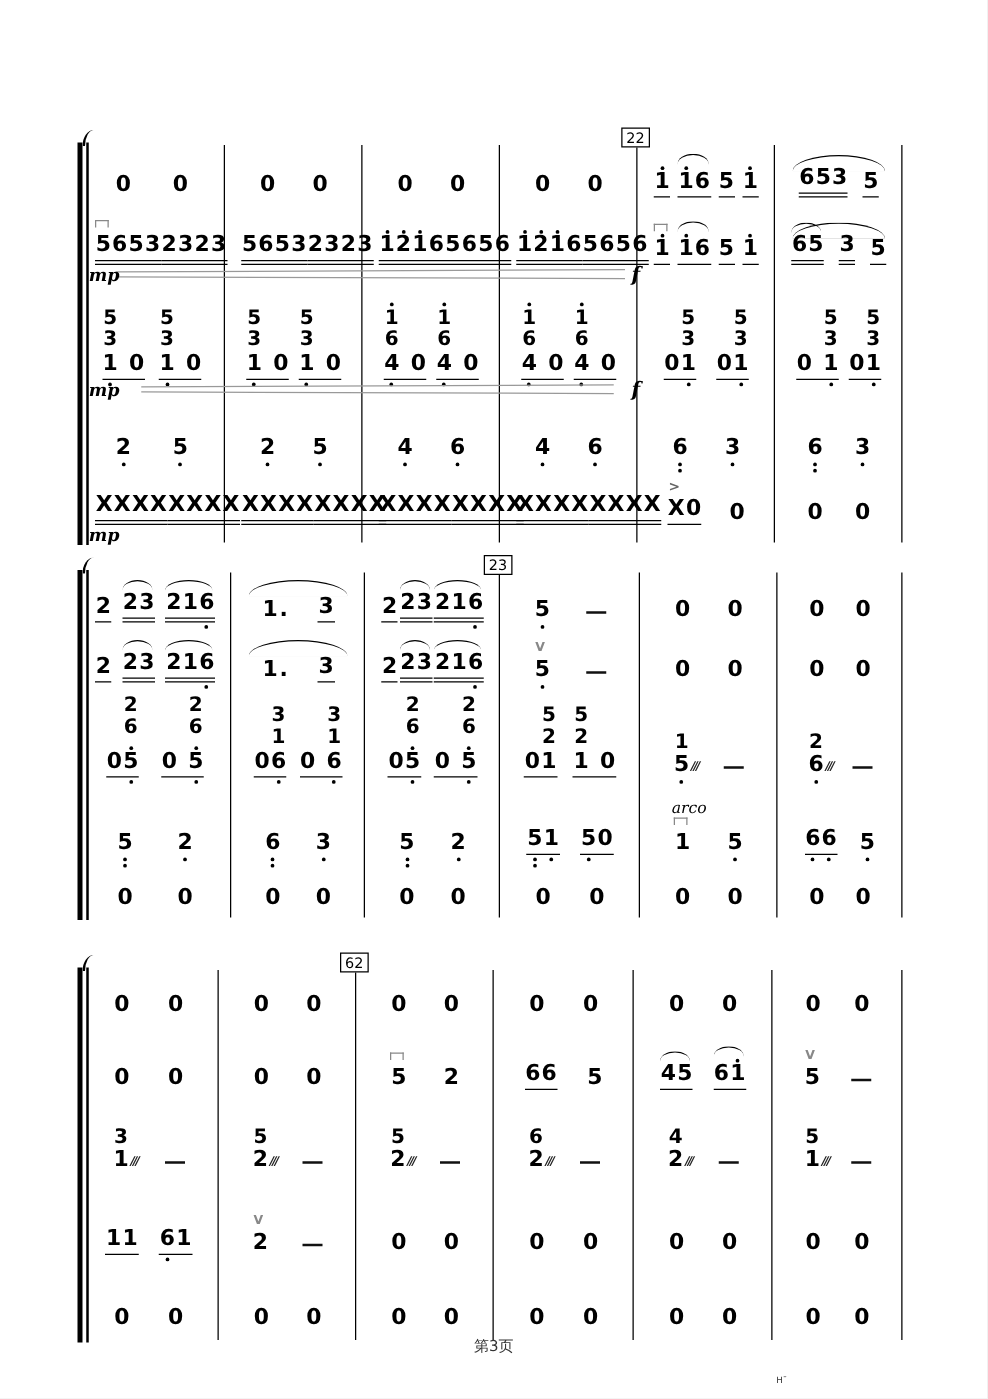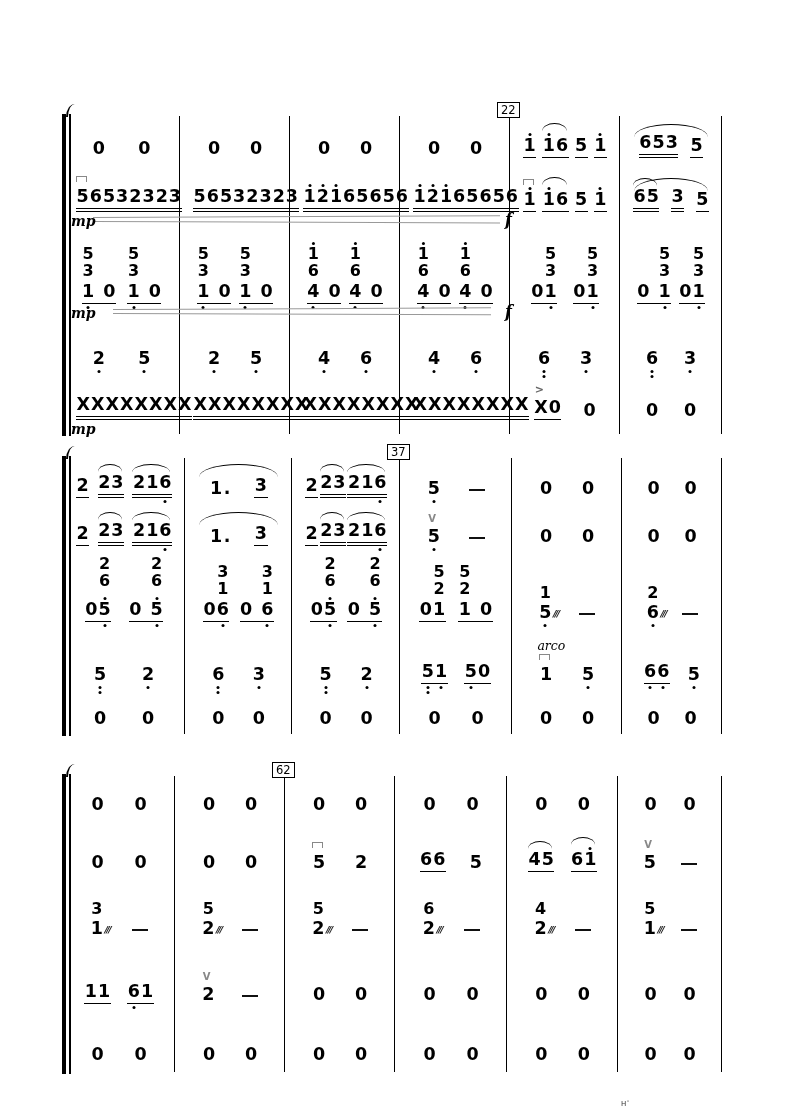--- a/index.html
+++ b/index.html
@@ -652,21 +652,21 @@
       <div class="system" style="left: 63px; top: 458px; width: 659px; height: 276px;">
         <div class="startbar-thick"></div>
         <div class="startbar-thin"></div>
         <div class="curl"></div>
         <div class="barline" style="left: 121px;"></div>
         <div class="barline" style="left: 228px;"></div>
         <div class="barline" style="left: 336px;"></div>
         <div class="barline" style="left: 448px;"></div>
         <div class="barline" style="left: 558px;"></div>
         <div class="barline" style="left: 658px;"></div>
-        <div class="marker" style="left: 324px;">37</div>
+        <div class="marker" style="left: 324px;">23</div>
         <div class="srow" style="height: 50px;">
           <div class="cell" style="left: 0px; width: 122px; padding: 0px 13px 10px; justify-content: space-between;">
             <div class="ev">
               <div class="digits">
                 <span class="ch">2</span>
               </div>
               <div class="uline"></div>
             </div>
             <div class="ev">
               <div class="digits">
@@ -1541,14 +1541,15 @@
             </div>
             <div class="ev">
               <div class="digits">
                 <span class="ch">0</span>
               </div>
             </div>
           </div>
         </div>
       </div>
     </div>
+  <div class="footer">第3页</div>
   <div class="corner">Hˉ</div>
 </div>
 
 </body></html>

